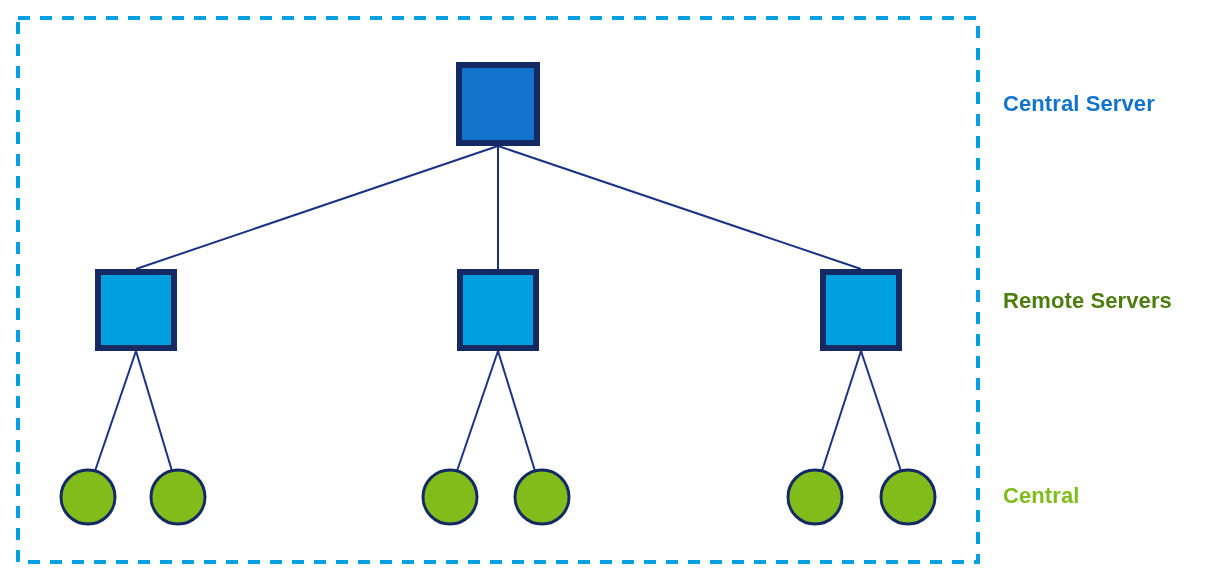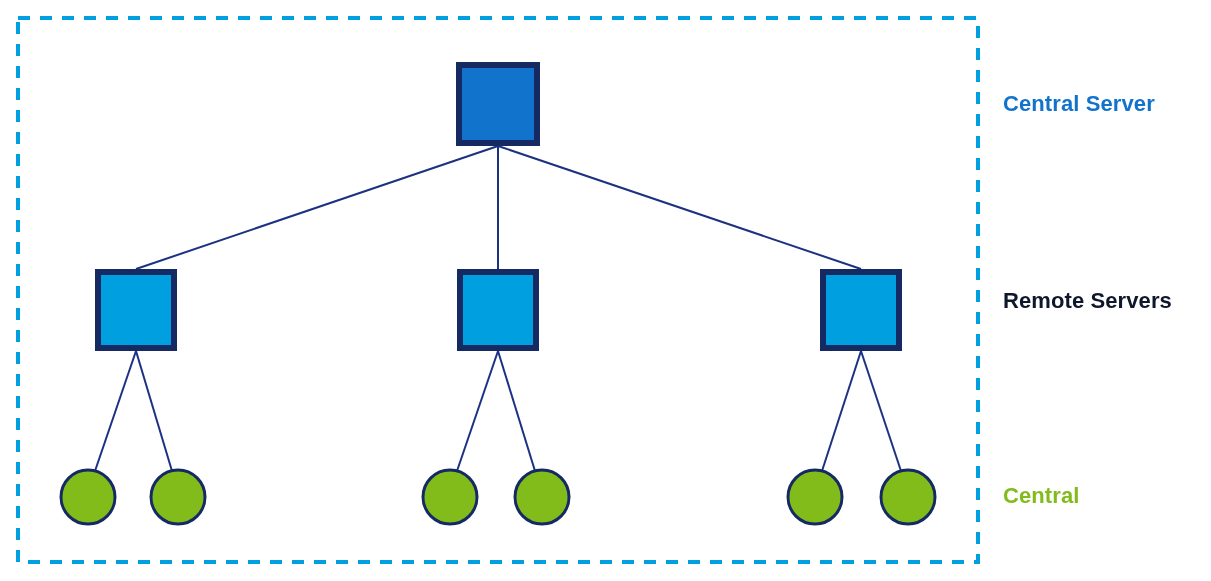--- a/index.html
+++ b/index.html
@@ -37,21 +37,21 @@
     line-height: 1;
   }
   #label-central-server {
     left: 1003px;
     top: 93px;
     color: #1273cc;
   }
   #label-remote-servers {
     left: 1003px;
     top: 290px;
-    color: #0f172a;
+    color: #4d7c0f;
   }
   #label-pollers {
     left: 1003px;
     top: 485px;
     color: #82bc1a;
   }
 </style>
 </head>
 <body>
 

